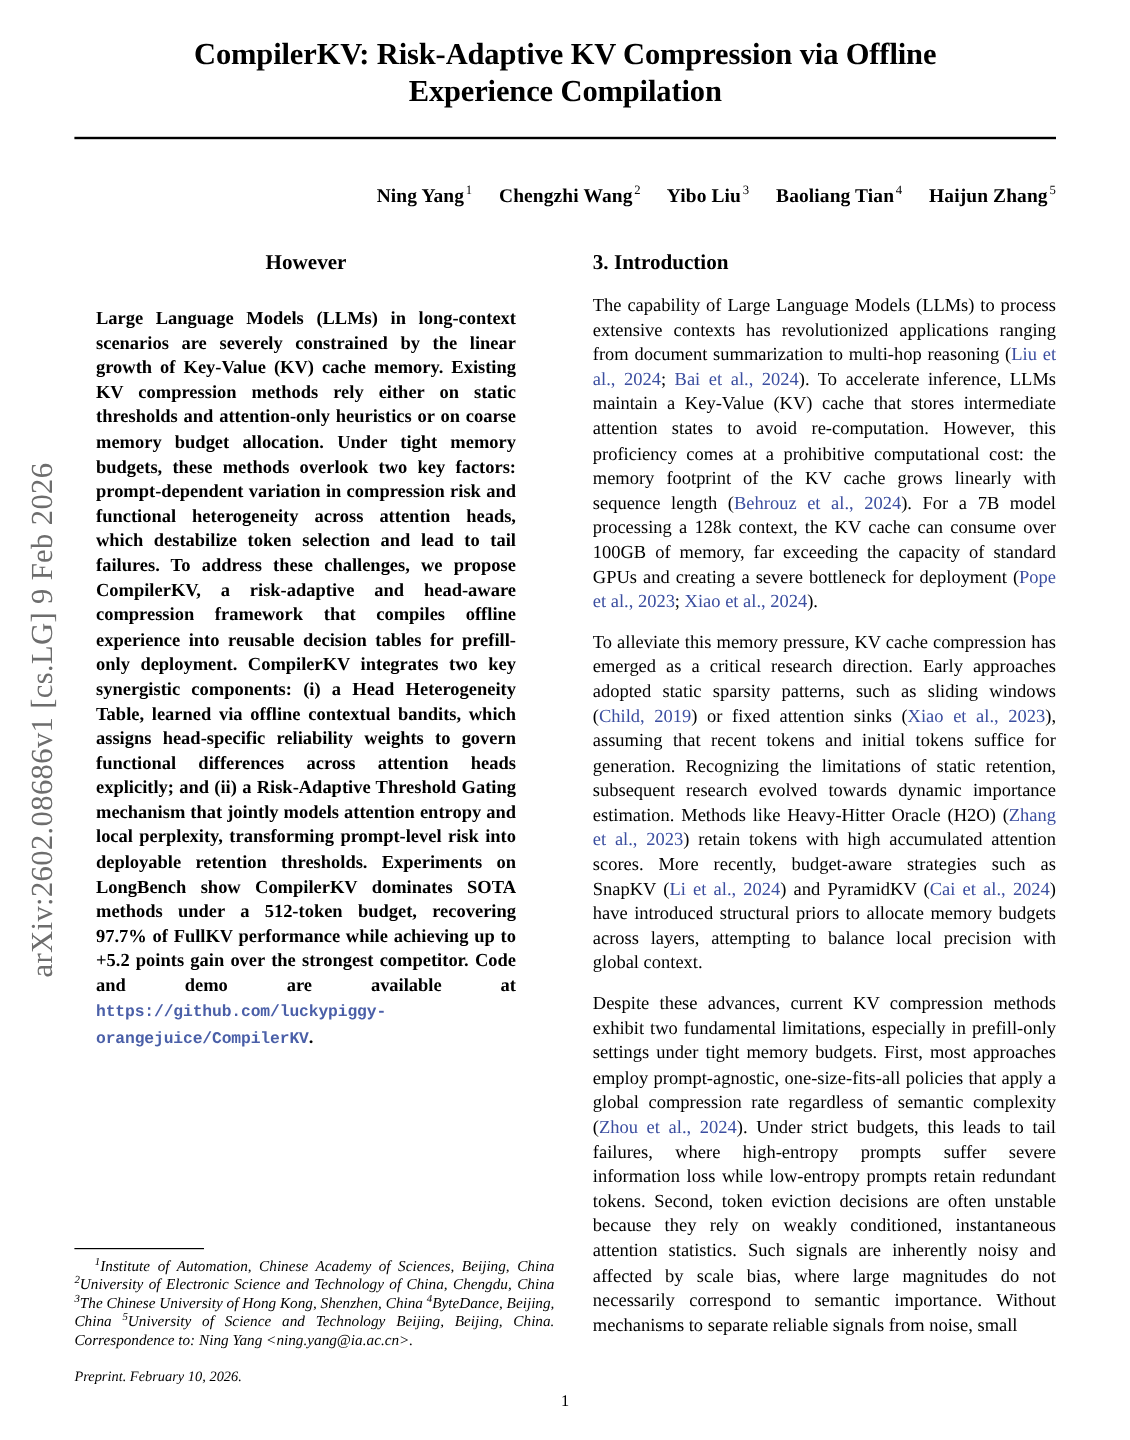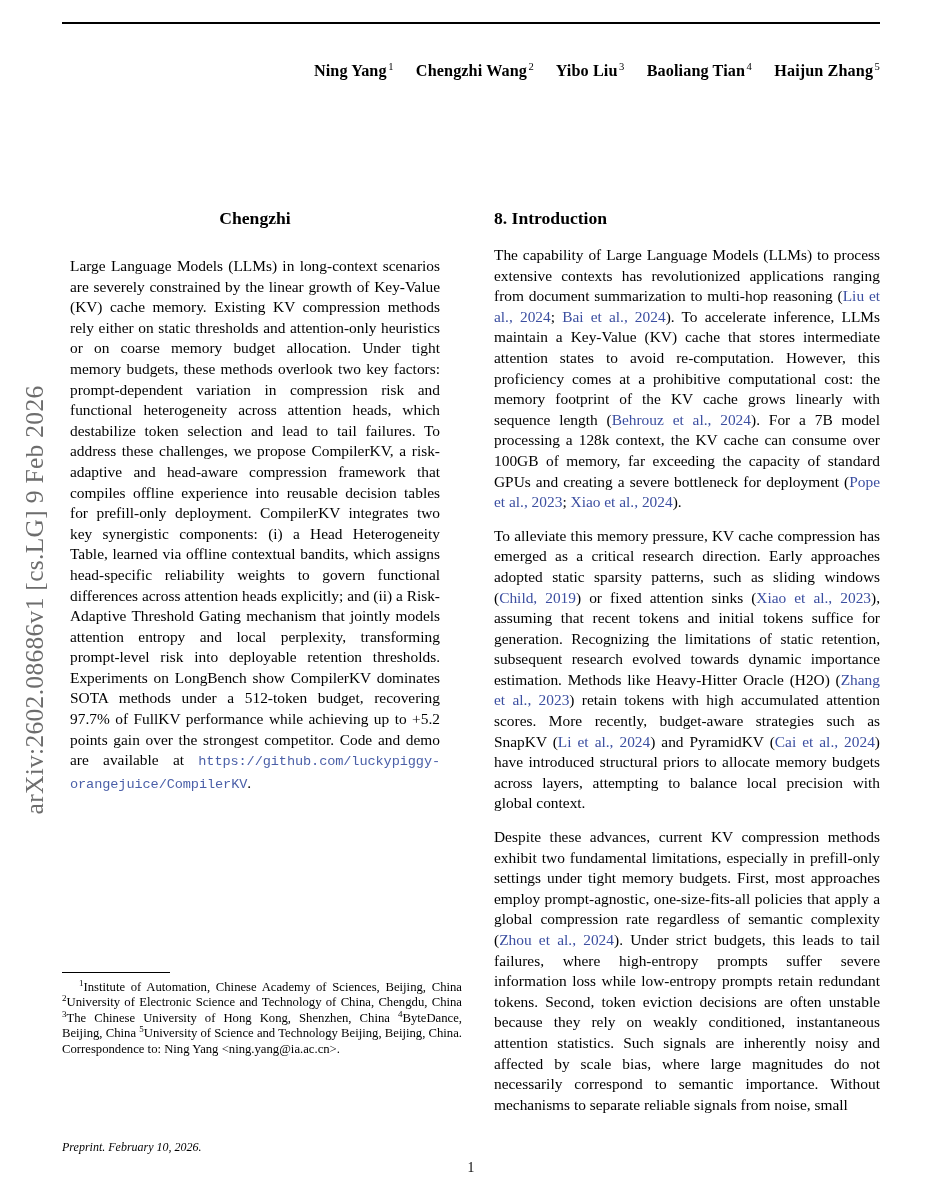--- a/index.html
+++ b/index.html
@@ -92,21 +92,22 @@
     font-weight: bold;
     margin: 0 0 16px 0;
     letter-spacing: 0px;
   }
   #abstract-heading {
     text-align: center;
     margin-bottom: 27px;
   }
 
   #abstract-body {
-    margin: 0 8px;
+    margin: 0 18px;
+    font-weight: bold;
   }
   p.body-text {
     font-size: 15.4px;
     line-height: 20.6px;
     text-align: justify;
     text-justify: inter-word;
     margin: 0 0 13px 0;
     hyphens: none;
   }
   p.body-text:last-child { margin-bottom: 0; }
@@ -116,22 +117,23 @@
     font-family: "Liberation Mono", "DejaVu Sans Mono", monospace;
     color: #4a5fa8;
     font-size: 13.6px;
     letter-spacing: -0.1px;
   }
 
   
   #footnote-block {
     position: absolute;
     left: 0;
-    top: 972px;
+    top: 1040px;
     width: 400px;
+    font-style: italic;
   }
   #footnote-rule {
     border-top: 1.1px solid #000;
     width: 108px;
     margin-bottom: 7px;
   }
   #footnote-text {
     font-size: 12.7px;
     line-height: 15.4px;
     text-align: justify;
@@ -161,48 +163,49 @@
     font-size: 13.6px;
   }
 </style>
 </head>
 <body>
 
 <div id="arxiv-stamp">arXiv:2602.08686v1  [cs.LG]  9 Feb 2026</div>
 
 <div id="page">
 
+  <div id="paper-title">CompilerKV: Risk-Adaptive KV Compression via Offline Experience Compilation</div>
 
   <div class="rule-thick"></div>
 
   <div id="authors">
     <span class="author">
       <span>Ning Yang</span><sup class="aff">1</sup>
     </span><span class="sep"></span><span class="author">
       <span>Chengzhi Wang</span><sup class="aff">2</sup>
     </span><span class="sep"></span><span class="author">
       <span>Yibo Liu</span><sup class="aff">3</sup>
     </span><span class="sep"></span><span class="author">
       <span>Baoliang Tian</span><sup class="aff">4</sup>
     </span><span class="sep"></span><span class="author">
       <span>Haijun Zhang</span><sup class="aff">5</sup>
     </span>
   </div>
 
   <div id="columns">
 
     <div class="col" id="col-left">
-      <h2 class="section-heading" id="abstract-heading">Chengzhi</h2>
+      <h2 class="section-heading" id="abstract-heading">However</h2>
       <div id="abstract-body">
         <p class="body-text"><span>Large Language Models (LLMs) in long-context scenarios are severely constrained by the linear growth of Key-Value (KV) cache memory. Existing KV compression methods rely either on static thresholds and attention-only heuristics or on coarse memory budget allocation. Under tight memory budgets, these methods overlook two key factors: prompt-dependent variation in compression risk and functional heterogeneity across attention heads, which destabilize token selection and lead to tail failures. To address these challenges, we propose CompilerKV, a risk-adaptive and head-aware compression framework that compiles offline experience into reusable decision tables for prefill-only deployment. CompilerKV integrates two key synergistic components: (i) a Head Heterogeneity Table, learned via offline contextual bandits, which assigns head-specific reliability weights to govern functional differences across attention heads explicitly; and (ii) a Risk-Adaptive Threshold Gating mechanism that jointly models attention entropy and local perplexity, transforming prompt-level risk into deployable retention thresholds. Experiments on LongBench show CompilerKV dominates SOTA methods under a 512-token budget, recovering 97.7% of FullKV performance while achieving up to +5.2 points gain over the strongest competitor. Code and demo are available at </span><span class="url-mono">https://github.com/luckypiggy-orangejuice/CompilerKV</span><span>.</span></p>
       </div>
     </div>
 
     <div class="col" id="col-right">
-      <h2 class="section-heading">8. Introduction</h2>
+      <h2 class="section-heading">3. Introduction</h2>
 
       <p class="body-text"><span>The capability of Large Language Models (LLMs) to process extensive contexts has revolutionized applications ranging from document summarization to multi-hop reasoning (</span><span class="cite">Liu et al., 2024</span><span>; </span><span class="cite">Bai et al., 2024</span><span>). To accelerate inference, LLMs maintain a Key-Value (KV) cache that stores intermediate attention states to avoid re-computation. However, this proficiency comes at a prohibitive computational cost: the memory footprint of the KV cache grows linearly with sequence length (</span><span class="cite">Behrouz et al., 2024</span><span>). For a 7B model processing a 128k context, the KV cache can consume over 100GB of memory, far exceeding the capacity of standard GPUs and creating a severe bottleneck for deployment (</span><span class="cite">Pope et al., 2023</span><span>; </span><span class="cite">Xiao et al., 2024</span><span>).</span></p>
 
       <p class="body-text"><span>To alleviate this memory pressure, KV cache compression has emerged as a critical research direction. Early approaches adopted static sparsity patterns, such as sliding windows (</span><span class="cite">Child, 2019</span><span>) or fixed attention sinks (</span><span class="cite">Xiao et al., 2023</span><span>), assuming that recent tokens and initial tokens suffice for generation. Recognizing the limitations of static retention, subsequent research evolved towards dynamic importance estimation. Methods like Heavy-Hitter Oracle (H2O) (</span><span class="cite">Zhang et al., 2023</span><span>) retain tokens with high accumulated attention scores. More recently, budget-aware strategies such as SnapKV (</span><span class="cite">Li et al., 2024</span><span>) and PyramidKV (</span><span class="cite">Cai et al., 2024</span><span>) have introduced structural priors to allocate memory budgets across layers, attempting to balance local precision with global context.</span></p>
 
       <p class="body-text"><span>Despite these advances, current KV compression methods exhibit two fundamental limitations, especially in prefill-only settings under tight memory budgets. First, most approaches employ prompt-agnostic, one-size-fits-all policies that apply a global compression rate regardless of semantic complexity (</span><span class="cite">Zhou et al., 2024</span><span>). Under strict budgets, this leads to tail failures, where high-entropy prompts suffer severe information loss while low-entropy prompts retain redundant tokens. Second, token eviction decisions are often unstable because they rely on weakly conditioned, instantaneous attention statistics. Such signals are inherently noisy and affected by scale bias, where large magnitudes do not necessarily correspond to semantic importance. Without mechanisms to separate reliable signals from noise, small</span></p>
     </div>
   </div>
 
   <div id="footnote-block">

